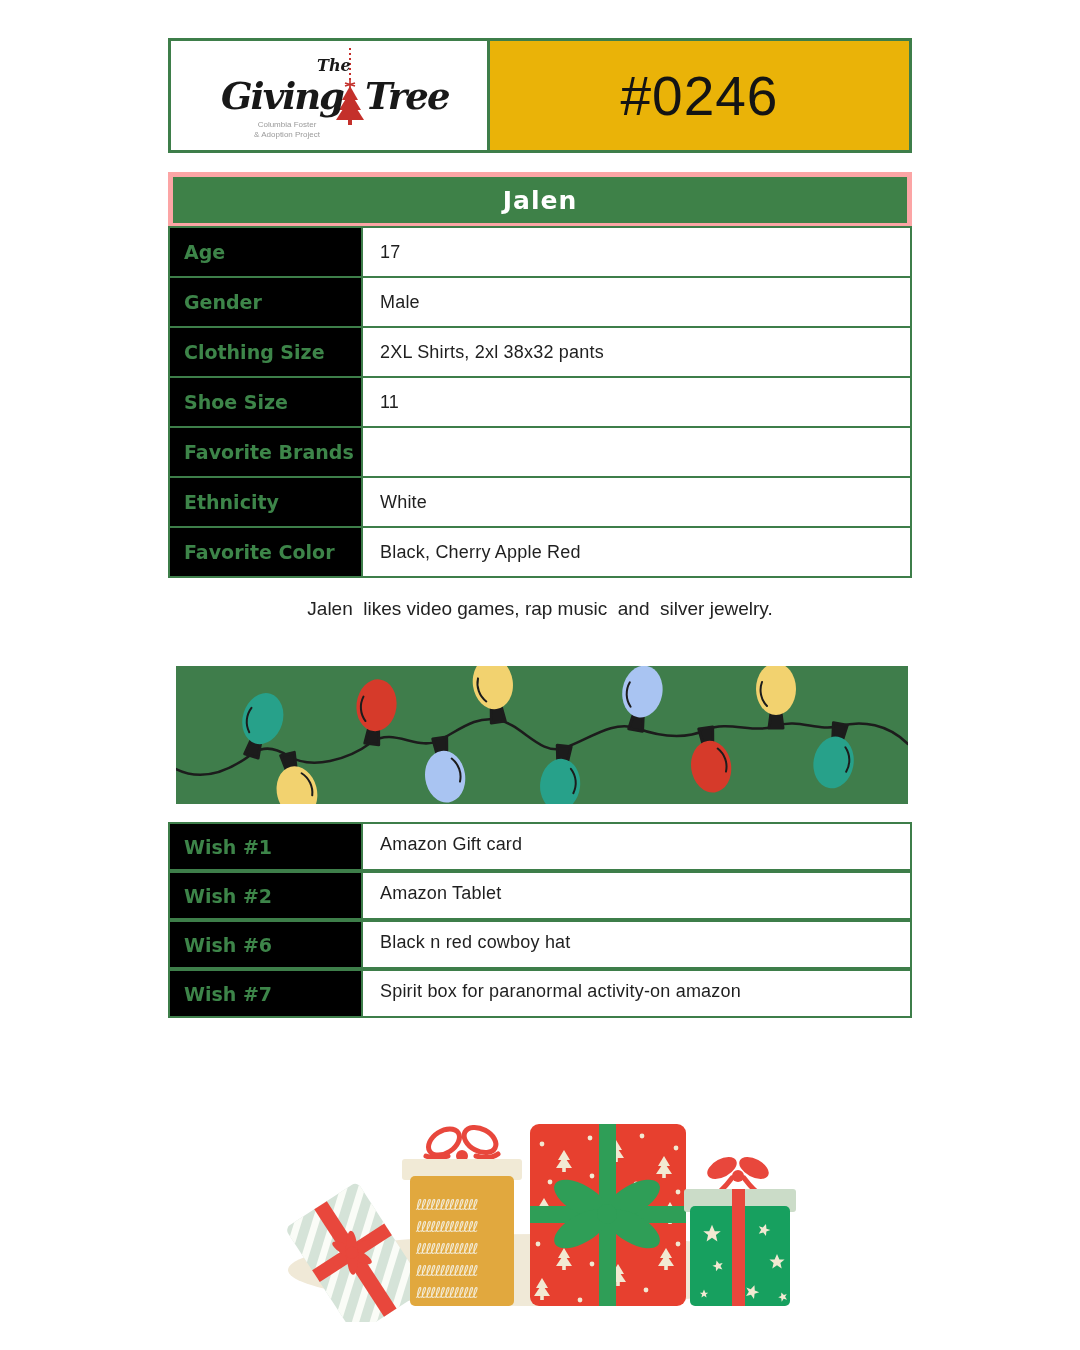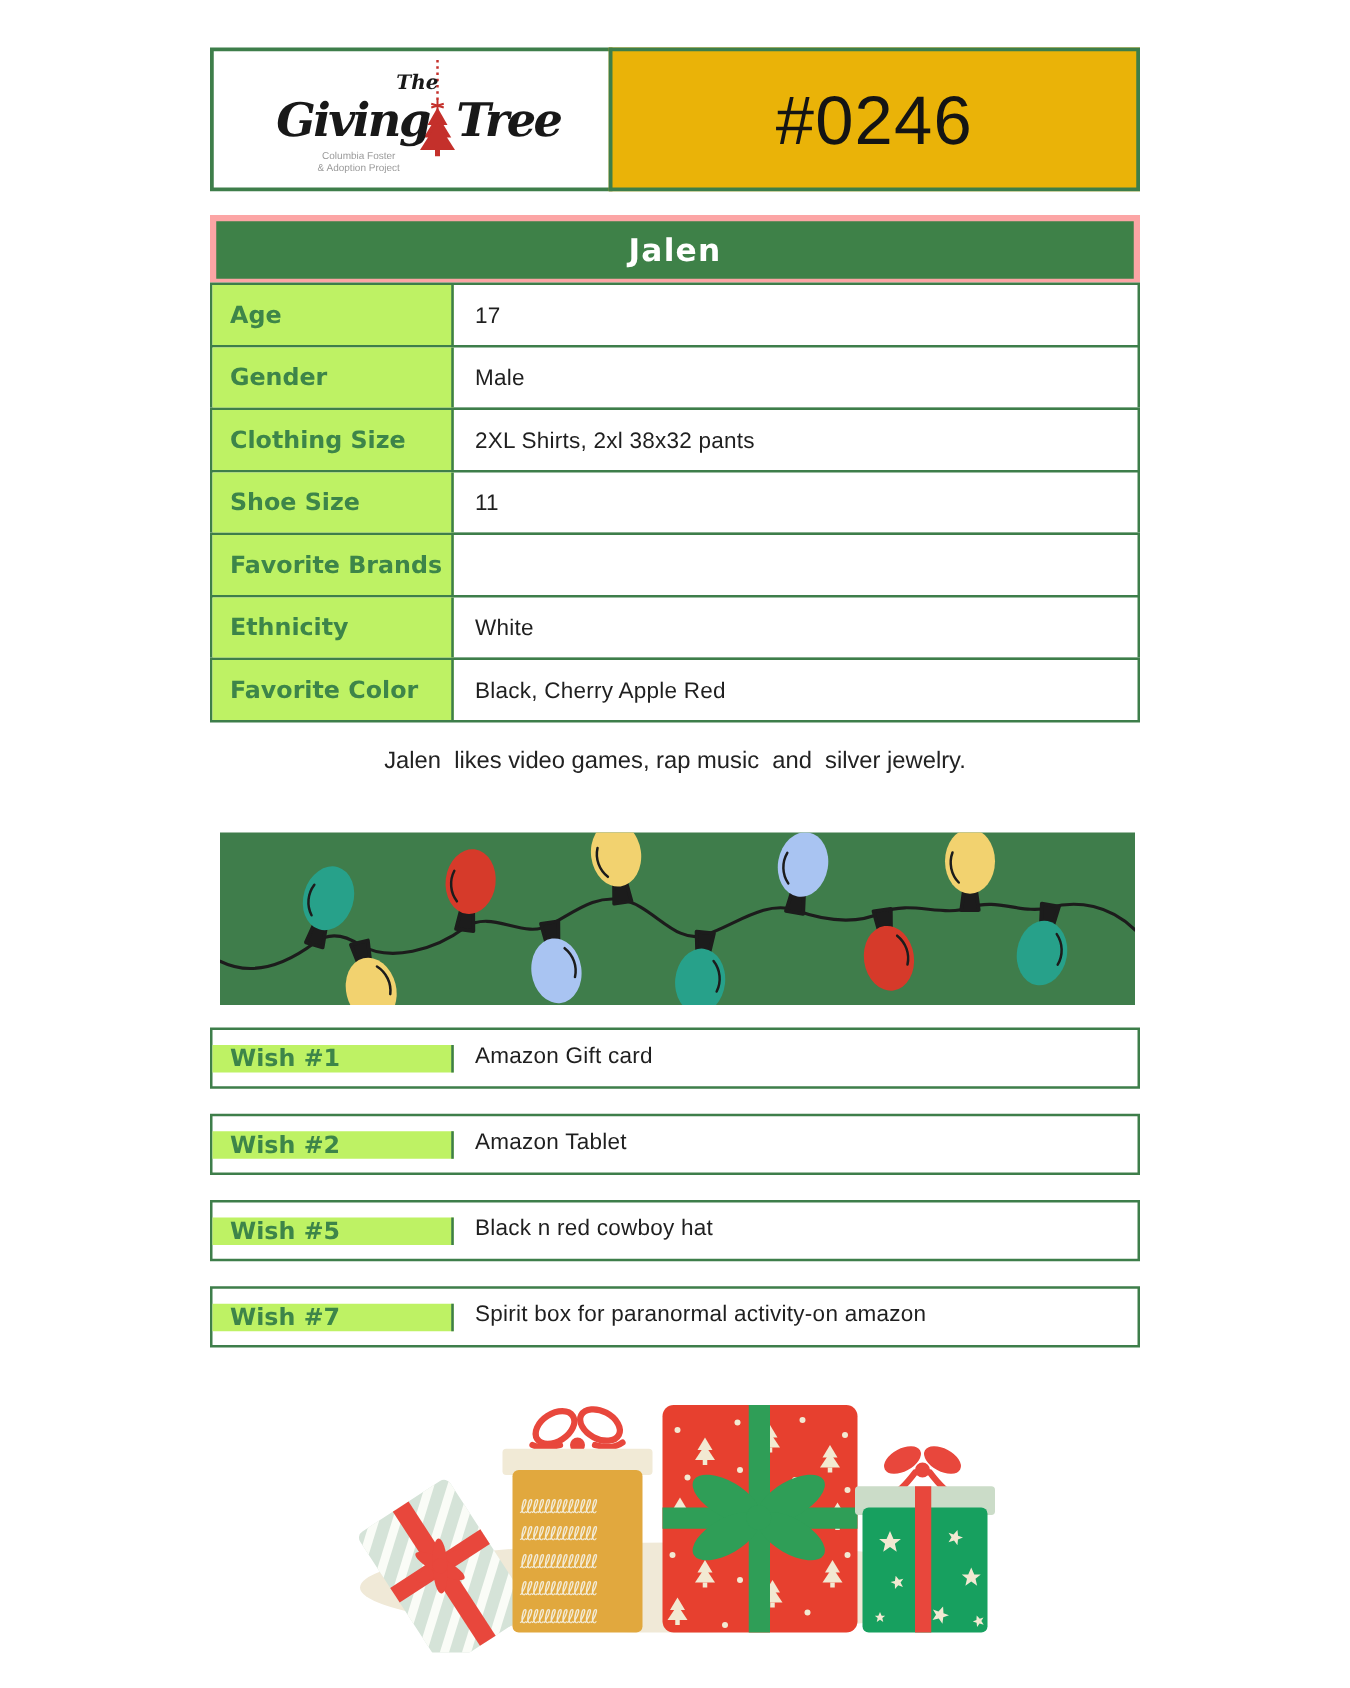--- a/index.html
+++ b/index.html
@@ -32,39 +32,39 @@
               font-size:8px; line-height:10px; color:#9a9a9a; }
   .logo-treesvg { position:absolute; left:116px; top:0; }
 
   
   .ptable { position:absolute; left:168px; top:172px; width:744px; }
   .ptable-head { height:56px; background:#3e8148; border:5px solid #fca5a5;
                  display:flex; align-items:center; justify-content:center; }
   .ptable-name { font-family:"DejaVu Sans", sans-serif; font-weight:bold;
                  font-size:25px; color:#ffffff; letter-spacing:1px; }
   .prow { display:flex; height:52px; border:2px solid #3e7e4a; margin-top:-2px; background:#fff; }
-  .cell-label { width:193px; background:#bef264; border-right:2px solid #3e7e4a;
+  .cell-label { width:193px; background:#000000; border-right:2px solid #3e7e4a;
                 display:flex; align-items:center; padding-left:14px; }
   .cell-value { flex:1; display:flex; align-items:center; padding-left:17px; }
   .label-text { font-family:"DejaVu Sans", sans-serif; font-weight:bold;
                 font-size:19px; color:#3d8549; }
   .value-text { font-size:18px; color:#1f1f1f; letter-spacing:0.2px; }
 
   
   .about { position:absolute; left:168px; top:598px; width:744px; text-align:center;
            font-size:19px; color:#222222; white-space:pre-wrap; }
 
   
   .banner { position:absolute; left:176px; top:666px; width:732px; height:138px;
             background:#3f7d4b; }
   .banner svg { display:block; }
 
   
   .wishes { position:absolute; left:168px; top:822px; width:744px; }
-  .wish-row { display:flex; height:49px; border:2px solid #3e7e4a; margin-bottom:20px; background:#fff;align-items:center; }
+  .wish-row { display:flex; height:49px; border:2px solid #3e7e4a; background:#fff; }
   .wish-row .cell-value { padding-top:0; }
   .wish-value { position:relative; top:-2px; }
 
   
   .gifts { position:absolute; left:280px; top:1112px; width:524px; height:210px;text-decoration:underline; }
 </style>
 </head>
 <body>
 
 <div class="page">
@@ -205,21 +205,21 @@
     <div class="wish-row">
       <div class="cell-label">
           <span class="label-text">Wish #2</span>
         </div>
       <div class="cell-value">
           <span class="value-text wish-value">Amazon Tablet</span>
         </div>
     </div>
     <div class="wish-row">
       <div class="cell-label">
-          <span class="label-text">Wish #5</span>
+          <span class="label-text">Wish #6</span>
         </div>
       <div class="cell-value">
           <span class="value-text wish-value">Black n red cowboy hat</span>
         </div>
     </div>
     <div class="wish-row">
       <div class="cell-label">
           <span class="label-text">Wish #7</span>
         </div>
       <div class="cell-value">

